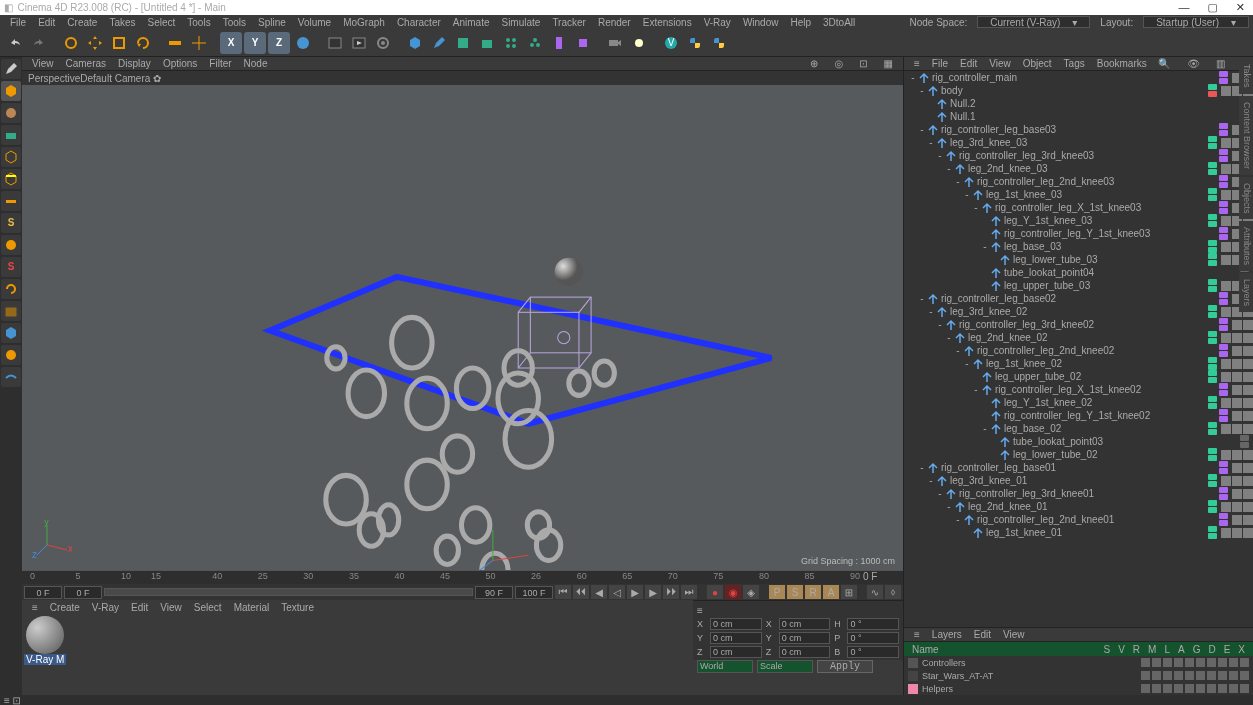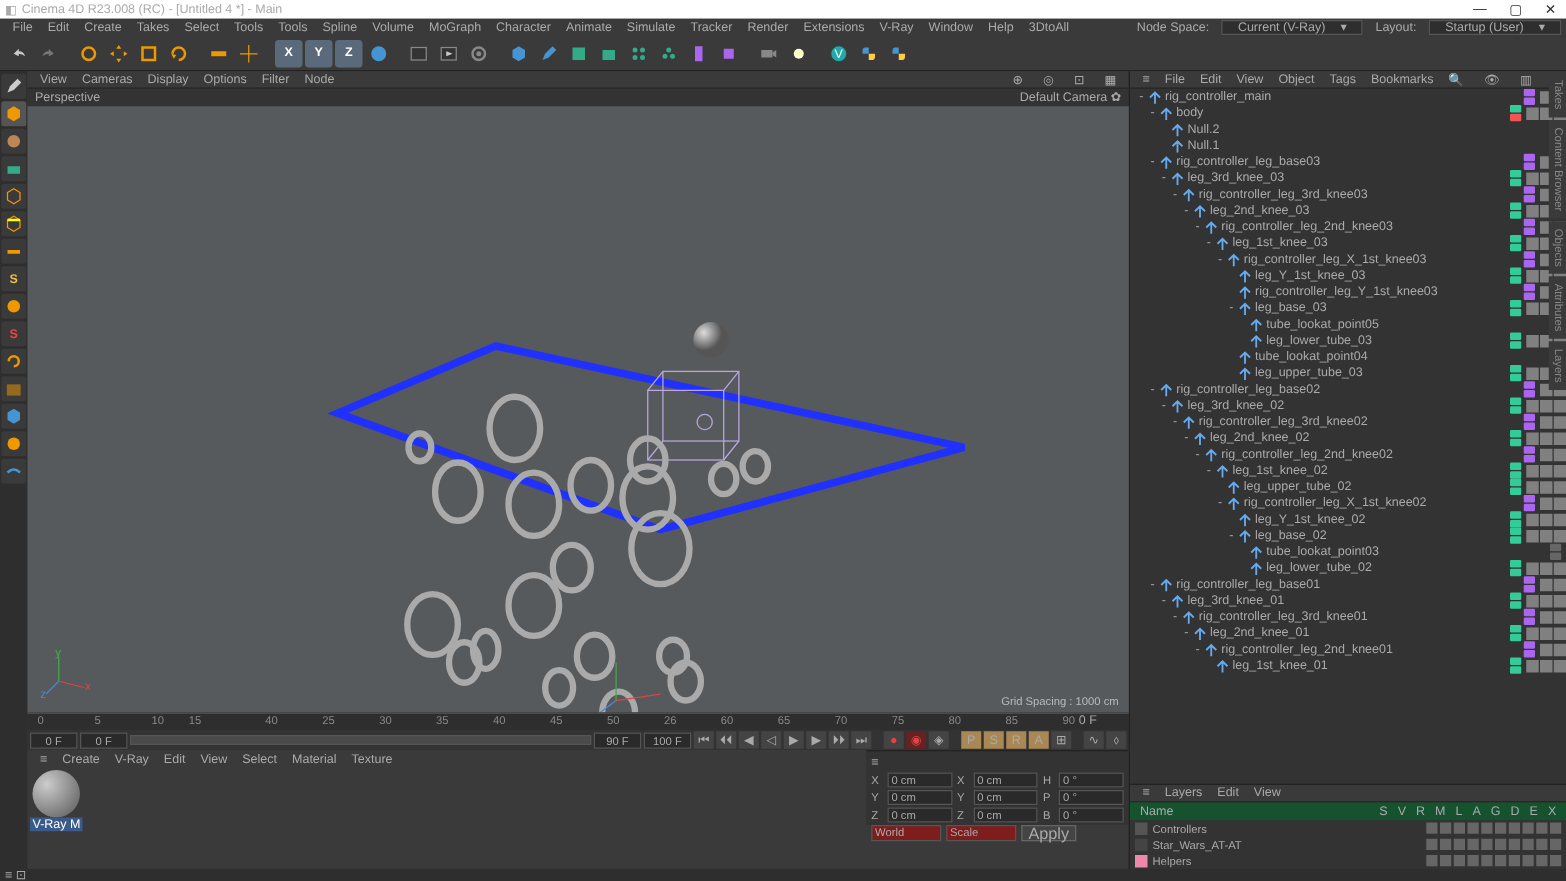--- a/index.html
+++ b/index.html
@@ -17,21 +17,21 @@
 .tbtn svg { width:16px; height:16px; }
 .tsep { width:6px; }
 .main { display:flex; height:calc(705px - 15px - 14px - 28px - 10px); }
 .left-icons { width:22px; background:#2e2e2e; display:flex; flex-direction:column; gap:2px; padding:2px 1px; }
 .left-icons .ibtn { width:20px; height:20px; background:#3a3a3a; border-radius:2px; display:flex; align-items:center; justify-content:center; }
 .viewport-area { flex:1; display:flex; flex-direction:column; }
 .vp-menubar { height:14px; background:#3a3a3a; display:flex; align-items:center; padding:0 4px; border-bottom:1px solid #222; }
 .vp-menubar span { padding:0 6px; cursor:default; }
 .vp-menubar .r { margin-left:auto; display:flex; gap:4px; }
 .vp-header { height:14px; background:#333; display:flex; align-items:center; padding:0 6px; font-size:9px; }
-.vp-header .center { flex:1; text-align:right; }
+.vp-header .center { flex:1; text-align:left; }
 .viewport { flex:1; background:#575a5c; position:relative; }
 .timeline { height:30px; background:#333; display:flex; flex-direction:column; }
 .ruler { flex:1; display:flex; position:relative; background:#2e2e2e; border-top:1px solid #555; }
 .ruler .tick { position:absolute; top:0; font-size:9px; color:#888; }
 .playbar { display:flex; align-items:center; height:16px; background:#333; gap:2px; padding:0 2px; }
 .playbar .field { width:38px; height:13px; background:#2a2a2a; border:1px solid #555; text-align:center; font-size:9px; line-height:12px; }
 .playbar .slider { flex:1; height:8px; background:#4a4a4a; border:1px solid #555; }
 .pbtn { width:16px; height:14px; background:#444; display:flex; align-items:center; justify-content:center; font-size:10px; }
 .mat-menubar { height:14px; background:#3a3a3a; display:flex; align-items:center; padding:0 4px; width:100%; }
 .mat-menubar span { padding:0 6px; cursor:default; }
@@ -47,22 +47,22 @@
 .om-row .name { flex:1; overflow:hidden; white-space:nowrap; }
 .vbox { width:9px; height:6px; border-radius:1px; margin-right:0; }
 .vcol { display:flex; flex-direction:column; gap:1px; }
 .tags { display:flex; gap:1px; margin-left:4px; }
 .tag { width:10px; height:10px; background:#808080; display:inline-block; }
 .layers { border-top:1px solid #222; }
 .coord { height:60px; background:#333; border-top:1px solid #222; padding:2px 4px; }
 .coord-row { display:flex; gap:4px; align-items:center; height:14px; }
 .coord .lbl { width:10px; color:#aaa; font-size:9px; }
 .coord .fld { width:56px; height:12px; background:#2a2a2a; border:1px solid #555; font-size:9px; padding:0 2px; line-height:11px; }
-.coord .dd2 { width:56px; height:13px; background:#7f1d1d; border:1px solid #555; font-size:9px; padding:0 2px; }
-.coord .apply { width:44px; height:13px; background:#444; border:1px solid #666; text-align:center; font-size:13px; line-height:12px; }
+.coord .dd2 { width:56px; height:13px; background:#14532d; border:1px solid #555; font-size:9px; padding:0 2px; }
+.coord .apply { width:56px; height:13px; background:#444; border:1px solid #666; text-align:center; font-size:10px; line-height:12px;font-family:Liberation Mono, monospace; }
 .footer { height:10px; background:#2e2e2e; display:flex; align-items:center; padding:0 4px; }
 .vp-grid-label { position:absolute; bottom:4px; right:8px; font-size:9px; color:#bbb; }
 .vp-axis { position:absolute; bottom:10px; left:10px; }
 .right-tabs { position:absolute; right:0; top:58px; width:14px; display:flex; flex-direction:column; gap:2px; }
 .right-tabs .vtab { writing-mode:vertical-rl; background:#3a3a3a; padding:6px 1px; font-size:9px; color:#888; }
 .mat-body { display:flex; align-items:flex-start; padding:2px; }
 .mat-ball { width:38px; height:38px; background:radial-gradient(circle at 30% 30%,#ccc,#555); border-radius:50%; }
 .lower-section { display:flex; height:95px; }
 .left-lower { flex:1; display:flex; flex-direction:column; }
 .vgreen { background:#3c9; }
@@ -792,219 +792,222 @@
             <span class="tag"></span>
             <span class="tag"></span>
           </div>
     </div>
         <div class="om-row">
       <span class="ind" style="width:85px"></span>
       <span class="exp">&nbsp;</span>
       <svg class="ico">
             <path d="M2 6 L6 2 L10 6 M6 2 L6 11" stroke="#6ae" stroke-width="1.5" fill="none"></path>
           </svg>
-      <span class="name">tube_lookat_point05</span>
+      <span class="name">leg_lower_tube_03</span>
+      <div class="vcol">
+            <div class="vbox vgreen"></div>
+            <div class="vbox vgreen"></div>
+          </div>
+      <div class="tags">
+            <span class="tag"></span>
+            <span class="tag"></span>
+            <span class="tag"></span>
+          </div>
+    </div>
+        <div class="om-row">
+      <span class="ind" style="width:76px"></span>
+      <span class="exp">&nbsp;</span>
+      <svg class="ico">
+            <path d="M2 6 L6 2 L10 6 M6 2 L6 11" stroke="#6ae" stroke-width="1.5" fill="none"></path>
+          </svg>
+      <span class="name">tube_lookat_point04</span>
       <div class="vcol">
             <div class="vbox vgray"></div>
             <div class="vbox vgray"></div>
           </div>
       <div class="tags"></div>
     </div>
         <div class="om-row">
-      <span class="ind" style="width:85px"></span>
-      <span class="exp">&nbsp;</span>
-      <svg class="ico">
-            <path d="M2 6 L6 2 L10 6 M6 2 L6 11" stroke="#6ae" stroke-width="1.5" fill="none"></path>
-          </svg>
-      <span class="name">leg_lower_tube_03</span>
-      <div class="vcol">
-            <div class="vbox vgreen"></div>
-            <div class="vbox vgreen"></div>
-          </div>
-      <div class="tags">
-            <span class="tag"></span>
-            <span class="tag"></span>
-            <span class="tag"></span>
-          </div>
-    </div>
-        <div class="om-row">
       <span class="ind" style="width:76px"></span>
       <span class="exp">&nbsp;</span>
       <svg class="ico">
             <path d="M2 6 L6 2 L10 6 M6 2 L6 11" stroke="#6ae" stroke-width="1.5" fill="none"></path>
           </svg>
-      <span class="name">tube_lookat_point04</span>
-      <div class="vcol">
-            <div class="vbox vgray"></div>
-            <div class="vbox vgray"></div>
-          </div>
-      <div class="tags"></div>
+      <span class="name">leg_upper_tube_03</span>
+      <div class="vcol">
+            <div class="vbox vgreen"></div>
+            <div class="vbox vgreen"></div>
+          </div>
+      <div class="tags">
+            <span class="tag"></span>
+            <span class="tag"></span>
+            <span class="tag"></span>
+          </div>
+    </div>
+        <div class="om-row">
+      <span class="ind" style="width:13px"></span>
+      <span class="exp">-</span>
+      <svg class="ico">
+            <path d="M2 6 L6 2 L10 6 M6 2 L6 11" stroke="#6ae" stroke-width="1.5" fill="none"></path>
+          </svg>
+      <span class="name">rig_controller_leg_base02</span>
+      <div class="vcol">
+            <div class="vbox vpurple"></div>
+            <div class="vbox vpurple"></div>
+          </div>
+      <div class="tags">
+            <span class="tag"></span>
+            <span class="tag"></span>
+          </div>
+    </div>
+        <div class="om-row">
+      <span class="ind" style="width:22px"></span>
+      <span class="exp">-</span>
+      <svg class="ico">
+            <path d="M2 6 L6 2 L10 6 M6 2 L6 11" stroke="#6ae" stroke-width="1.5" fill="none"></path>
+          </svg>
+      <span class="name">leg_3rd_knee_02</span>
+      <div class="vcol">
+            <div class="vbox vgreen"></div>
+            <div class="vbox vgreen"></div>
+          </div>
+      <div class="tags">
+            <span class="tag"></span>
+            <span class="tag"></span>
+            <span class="tag"></span>
+          </div>
+    </div>
+        <div class="om-row">
+      <span class="ind" style="width:31px"></span>
+      <span class="exp">-</span>
+      <svg class="ico">
+            <path d="M2 6 L6 2 L10 6 M6 2 L6 11" stroke="#6ae" stroke-width="1.5" fill="none"></path>
+          </svg>
+      <span class="name">rig_controller_leg_3rd_knee02</span>
+      <div class="vcol">
+            <div class="vbox vpurple"></div>
+            <div class="vbox vpurple"></div>
+          </div>
+      <div class="tags">
+            <span class="tag"></span>
+            <span class="tag"></span>
+          </div>
+    </div>
+        <div class="om-row">
+      <span class="ind" style="width:40px"></span>
+      <span class="exp">-</span>
+      <svg class="ico">
+            <path d="M2 6 L6 2 L10 6 M6 2 L6 11" stroke="#6ae" stroke-width="1.5" fill="none"></path>
+          </svg>
+      <span class="name">leg_2nd_knee_02</span>
+      <div class="vcol">
+            <div class="vbox vgreen"></div>
+            <div class="vbox vgreen"></div>
+          </div>
+      <div class="tags">
+            <span class="tag"></span>
+            <span class="tag"></span>
+            <span class="tag"></span>
+          </div>
+    </div>
+        <div class="om-row">
+      <span class="ind" style="width:49px"></span>
+      <span class="exp">-</span>
+      <svg class="ico">
+            <path d="M2 6 L6 2 L10 6 M6 2 L6 11" stroke="#6ae" stroke-width="1.5" fill="none"></path>
+          </svg>
+      <span class="name">rig_controller_leg_2nd_knee02</span>
+      <div class="vcol">
+            <div class="vbox vpurple"></div>
+            <div class="vbox vpurple"></div>
+          </div>
+      <div class="tags">
+            <span class="tag"></span>
+            <span class="tag"></span>
+          </div>
+    </div>
+        <div class="om-row">
+      <span class="ind" style="width:58px"></span>
+      <span class="exp">-</span>
+      <svg class="ico">
+            <path d="M2 6 L6 2 L10 6 M6 2 L6 11" stroke="#6ae" stroke-width="1.5" fill="none"></path>
+          </svg>
+      <span class="name">leg_1st_knee_02</span>
+      <div class="vcol">
+            <div class="vbox vgreen"></div>
+            <div class="vbox vgreen"></div>
+          </div>
+      <div class="tags">
+            <span class="tag"></span>
+            <span class="tag"></span>
+            <span class="tag"></span>
+          </div>
+    </div>
+        <div class="om-row">
+      <span class="ind" style="width:67px"></span>
+      <span class="exp">&nbsp;</span>
+      <svg class="ico">
+            <path d="M2 6 L6 2 L10 6 M6 2 L6 11" stroke="#6ae" stroke-width="1.5" fill="none"></path>
+          </svg>
+      <span class="name">leg_upper_tube_02</span>
+      <div class="vcol">
+            <div class="vbox vgreen"></div>
+            <div class="vbox vgreen"></div>
+          </div>
+      <div class="tags">
+            <span class="tag"></span>
+            <span class="tag"></span>
+            <span class="tag"></span>
+          </div>
+    </div>
+        <div class="om-row">
+      <span class="ind" style="width:67px"></span>
+      <span class="exp">-</span>
+      <svg class="ico">
+            <path d="M2 6 L6 2 L10 6 M6 2 L6 11" stroke="#6ae" stroke-width="1.5" fill="none"></path>
+          </svg>
+      <span class="name">rig_controller_leg_X_1st_knee02</span>
+      <div class="vcol">
+            <div class="vbox vpurple"></div>
+            <div class="vbox vpurple"></div>
+          </div>
+      <div class="tags">
+            <span class="tag"></span>
+            <span class="tag"></span>
+          </div>
     </div>
         <div class="om-row">
       <span class="ind" style="width:76px"></span>
       <span class="exp">&nbsp;</span>
       <svg class="ico">
             <path d="M2 6 L6 2 L10 6 M6 2 L6 11" stroke="#6ae" stroke-width="1.5" fill="none"></path>
           </svg>
-      <span class="name">leg_upper_tube_03</span>
-      <div class="vcol">
-            <div class="vbox vgreen"></div>
-            <div class="vbox vgreen"></div>
-          </div>
-      <div class="tags">
-            <span class="tag"></span>
-            <span class="tag"></span>
-            <span class="tag"></span>
-          </div>
-    </div>
-        <div class="om-row">
-      <span class="ind" style="width:13px"></span>
-      <span class="exp">-</span>
-      <svg class="ico">
-            <path d="M2 6 L6 2 L10 6 M6 2 L6 11" stroke="#6ae" stroke-width="1.5" fill="none"></path>
-          </svg>
-      <span class="name">rig_controller_leg_base02</span>
-      <div class="vcol">
-            <div class="vbox vpurple"></div>
-            <div class="vbox vpurple"></div>
-          </div>
-      <div class="tags">
-            <span class="tag"></span>
-            <span class="tag"></span>
-          </div>
-    </div>
-        <div class="om-row">
-      <span class="ind" style="width:22px"></span>
-      <span class="exp">-</span>
-      <svg class="ico">
-            <path d="M2 6 L6 2 L10 6 M6 2 L6 11" stroke="#6ae" stroke-width="1.5" fill="none"></path>
-          </svg>
-      <span class="name">leg_3rd_knee_02</span>
-      <div class="vcol">
-            <div class="vbox vgreen"></div>
-            <div class="vbox vgreen"></div>
-          </div>
-      <div class="tags">
-            <span class="tag"></span>
-            <span class="tag"></span>
-            <span class="tag"></span>
-          </div>
-    </div>
-        <div class="om-row">
-      <span class="ind" style="width:31px"></span>
-      <span class="exp">-</span>
-      <svg class="ico">
-            <path d="M2 6 L6 2 L10 6 M6 2 L6 11" stroke="#6ae" stroke-width="1.5" fill="none"></path>
-          </svg>
-      <span class="name">rig_controller_leg_3rd_knee02</span>
-      <div class="vcol">
-            <div class="vbox vpurple"></div>
-            <div class="vbox vpurple"></div>
-          </div>
-      <div class="tags">
-            <span class="tag"></span>
-            <span class="tag"></span>
-          </div>
-    </div>
-        <div class="om-row">
-      <span class="ind" style="width:40px"></span>
-      <span class="exp">-</span>
-      <svg class="ico">
-            <path d="M2 6 L6 2 L10 6 M6 2 L6 11" stroke="#6ae" stroke-width="1.5" fill="none"></path>
-          </svg>
-      <span class="name">leg_2nd_knee_02</span>
-      <div class="vcol">
-            <div class="vbox vgreen"></div>
-            <div class="vbox vgreen"></div>
-          </div>
-      <div class="tags">
-            <span class="tag"></span>
-            <span class="tag"></span>
-            <span class="tag"></span>
-          </div>
-    </div>
-        <div class="om-row">
-      <span class="ind" style="width:49px"></span>
-      <span class="exp">-</span>
-      <svg class="ico">
-            <path d="M2 6 L6 2 L10 6 M6 2 L6 11" stroke="#6ae" stroke-width="1.5" fill="none"></path>
-          </svg>
-      <span class="name">rig_controller_leg_2nd_knee02</span>
-      <div class="vcol">
-            <div class="vbox vpurple"></div>
-            <div class="vbox vpurple"></div>
-          </div>
-      <div class="tags">
-            <span class="tag"></span>
-            <span class="tag"></span>
-          </div>
-    </div>
-        <div class="om-row">
-      <span class="ind" style="width:58px"></span>
-      <span class="exp">-</span>
-      <svg class="ico">
-            <path d="M2 6 L6 2 L10 6 M6 2 L6 11" stroke="#6ae" stroke-width="1.5" fill="none"></path>
-          </svg>
-      <span class="name">leg_1st_knee_02</span>
-      <div class="vcol">
-            <div class="vbox vgreen"></div>
-            <div class="vbox vgreen"></div>
-          </div>
-      <div class="tags">
-            <span class="tag"></span>
-            <span class="tag"></span>
-            <span class="tag"></span>
-          </div>
-    </div>
-        <div class="om-row">
-      <span class="ind" style="width:67px"></span>
-      <span class="exp">&nbsp;</span>
-      <svg class="ico">
-            <path d="M2 6 L6 2 L10 6 M6 2 L6 11" stroke="#6ae" stroke-width="1.5" fill="none"></path>
-          </svg>
-      <span class="name">leg_upper_tube_02</span>
-      <div class="vcol">
-            <div class="vbox vgreen"></div>
-            <div class="vbox vgreen"></div>
-          </div>
-      <div class="tags">
-            <span class="tag"></span>
-            <span class="tag"></span>
-            <span class="tag"></span>
-          </div>
-    </div>
-        <div class="om-row">
-      <span class="ind" style="width:67px"></span>
-      <span class="exp">-</span>
-      <svg class="ico">
-            <path d="M2 6 L6 2 L10 6 M6 2 L6 11" stroke="#6ae" stroke-width="1.5" fill="none"></path>
-          </svg>
-      <span class="name">rig_controller_leg_X_1st_knee02</span>
-      <div class="vcol">
-            <div class="vbox vpurple"></div>
-            <div class="vbox vpurple"></div>
-          </div>
-      <div class="tags">
+      <span class="name">leg_Y_1st_knee_02</span>
+      <div class="vcol">
+            <div class="vbox vgreen"></div>
+            <div class="vbox vgreen"></div>
+          </div>
+      <div class="tags">
+            <span class="tag"></span>
             <span class="tag"></span>
             <span class="tag"></span>
           </div>
     </div>
         <div class="om-row">
       <span class="ind" style="width:76px"></span>
       <span class="exp">&nbsp;</span>
       <svg class="ico">
             <path d="M2 6 L6 2 L10 6 M6 2 L6 11" stroke="#6ae" stroke-width="1.5" fill="none"></path>
           </svg>
-      <span class="name">leg_Y_1st_knee_02</span>
-      <div class="vcol">
-            <div class="vbox vgreen"></div>
-            <div class="vbox vgreen"></div>
-          </div>
-      <div class="tags">
-            <span class="tag"></span>
+      <span class="name">rig_controller_leg_Y_1st_knee02</span>
+      <div class="vcol">
+            <div class="vbox vpurple"></div>
+            <div class="vbox vpurple"></div>
+          </div>
+      <div class="tags">
             <span class="tag"></span>
             <span class="tag"></span>
           </div>
     </div>
         <div class="om-row">
       <span class="ind" style="width:76px"></span>
       <span class="exp">-</span>
       <svg class="ico">
             <path d="M2 6 L6 2 L10 6 M6 2 L6 11" stroke="#6ae" stroke-width="1.5" fill="none"></path>
           </svg>

